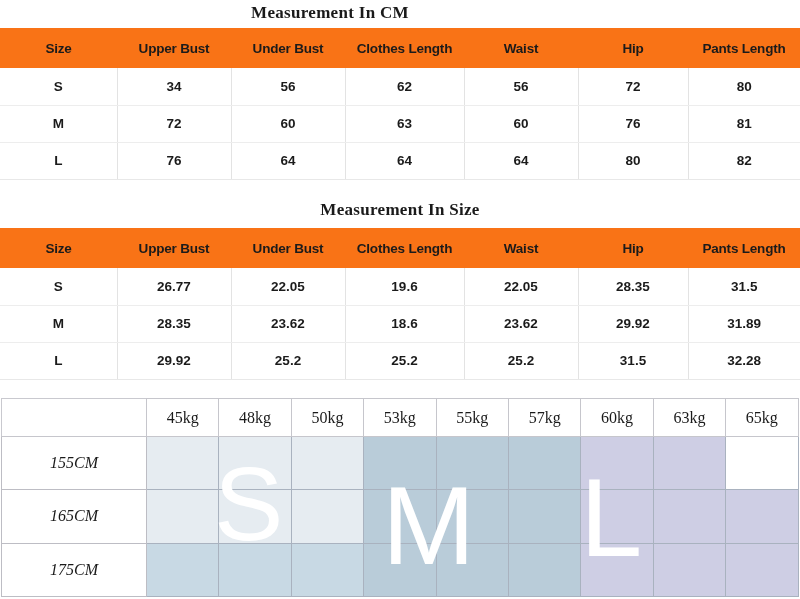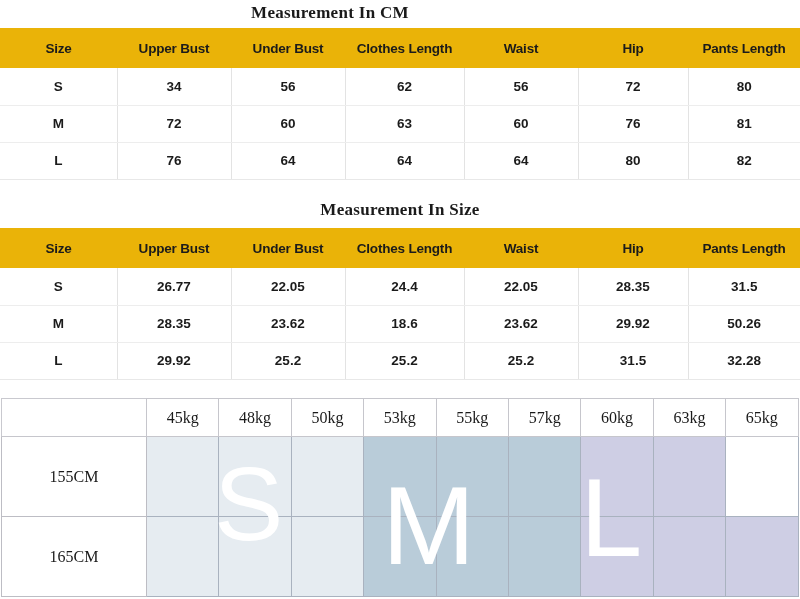--- a/index.html
+++ b/index.html
@@ -33,21 +33,21 @@
   .meas-table {
     position: absolute;
     left: 0;
     width: 800px;
     border-collapse: collapse;
     table-layout: fixed;
   }
   #table-cm { top: 28px; }
   #table-inch { top: 228px; }
 
-  .meas-table thead tr { background: #eab308; }
+  .meas-table thead tr { background: #f97316; }
   .meas-table th {
     height: 40px;
     font-family: "Liberation Sans", sans-serif;
     font-size: 13.5px;
     font-weight: 700;
     color: #1b1b1b;
     text-align: center;
     vertical-align: middle;
     border: none;
     letter-spacing: -0.2px;
@@ -107,21 +107,21 @@
   #matrix thead th.corner { border-left-color: #c9c9cf; border-top-color: #c9c9cf; }
   #matrix tbody th.rowlab {
     background: #ffffff;
     font-family: "Liberation Serif", serif;
     font-size: 16px;
     font-weight: 400;
     color: #1a1a1a;
     border-color: #bdbdc4;
     width: 145px;
   }
-  #matrix tbody tr { height: 32px; }
+  #matrix tbody tr { height: 32px; font-style: italic; }
   #matrix col.c-lab { width: 145px; }
   #matrix col.c-w { width: 72.4px; }
 
   
   .fill-none { background: #ffffff; }
   .fill-s    { background: #e6ecf1; }
   .fill-s2   { background: #c8d9e4; }
   .fill-m    { background: #b9ccd9; }
   .fill-l    { background: #cecee4; }
 
@@ -219,33 +219,33 @@
           <th>Waist</th>
           <th>Hip</th>
           <th>Pants Length</th>
         </tr>
       </thead>
     <tbody>
         <tr>
           <td>S</td>
           <td>26.77</td>
           <td>22.05</td>
-          <td>24.4</td>
+          <td>19.6</td>
           <td>22.05</td>
           <td>28.35</td>
           <td>31.5</td>
         </tr>
         <tr>
           <td>M</td>
           <td>28.35</td>
           <td>23.62</td>
           <td>18.6</td>
           <td>23.62</td>
           <td>29.92</td>
-          <td>50.26</td>
+          <td>31.89</td>
         </tr>
         <tr>
           <td>L</td>
           <td>29.92</td>
           <td>25.2</td>
           <td>25.2</td>
           <td>25.2</td>
           <td>31.5</td>
           <td>32.28</td>
         </tr>
@@ -298,20 +298,32 @@
             <td class="fill-s"></td>
             <td class="fill-s"></td>
             <td class="fill-s"></td>
             <td class="fill-m"></td>
             <td class="fill-m"></td>
             <td class="fill-m"></td>
             <td class="fill-l"></td>
             <td class="fill-l"></td>
             <td class="fill-l"></td>
           </tr>
+          <tr>
+            <th class="rowlab">175CM</th>
+            <td class="fill-s2"></td>
+            <td class="fill-s2"></td>
+            <td class="fill-s2"></td>
+            <td class="fill-m"></td>
+            <td class="fill-m"></td>
+            <td class="fill-m"></td>
+            <td class="fill-l"></td>
+            <td class="fill-l"></td>
+            <td class="fill-l"></td>
+          </tr>
         </tbody>
     </table>
   </div>
 
   <div class="wm" id="wm-s">S</div>
   <div class="wm" id="wm-m">M</div>
   <div class="wm" id="wm-l">L</div>
 
 </div>
 

